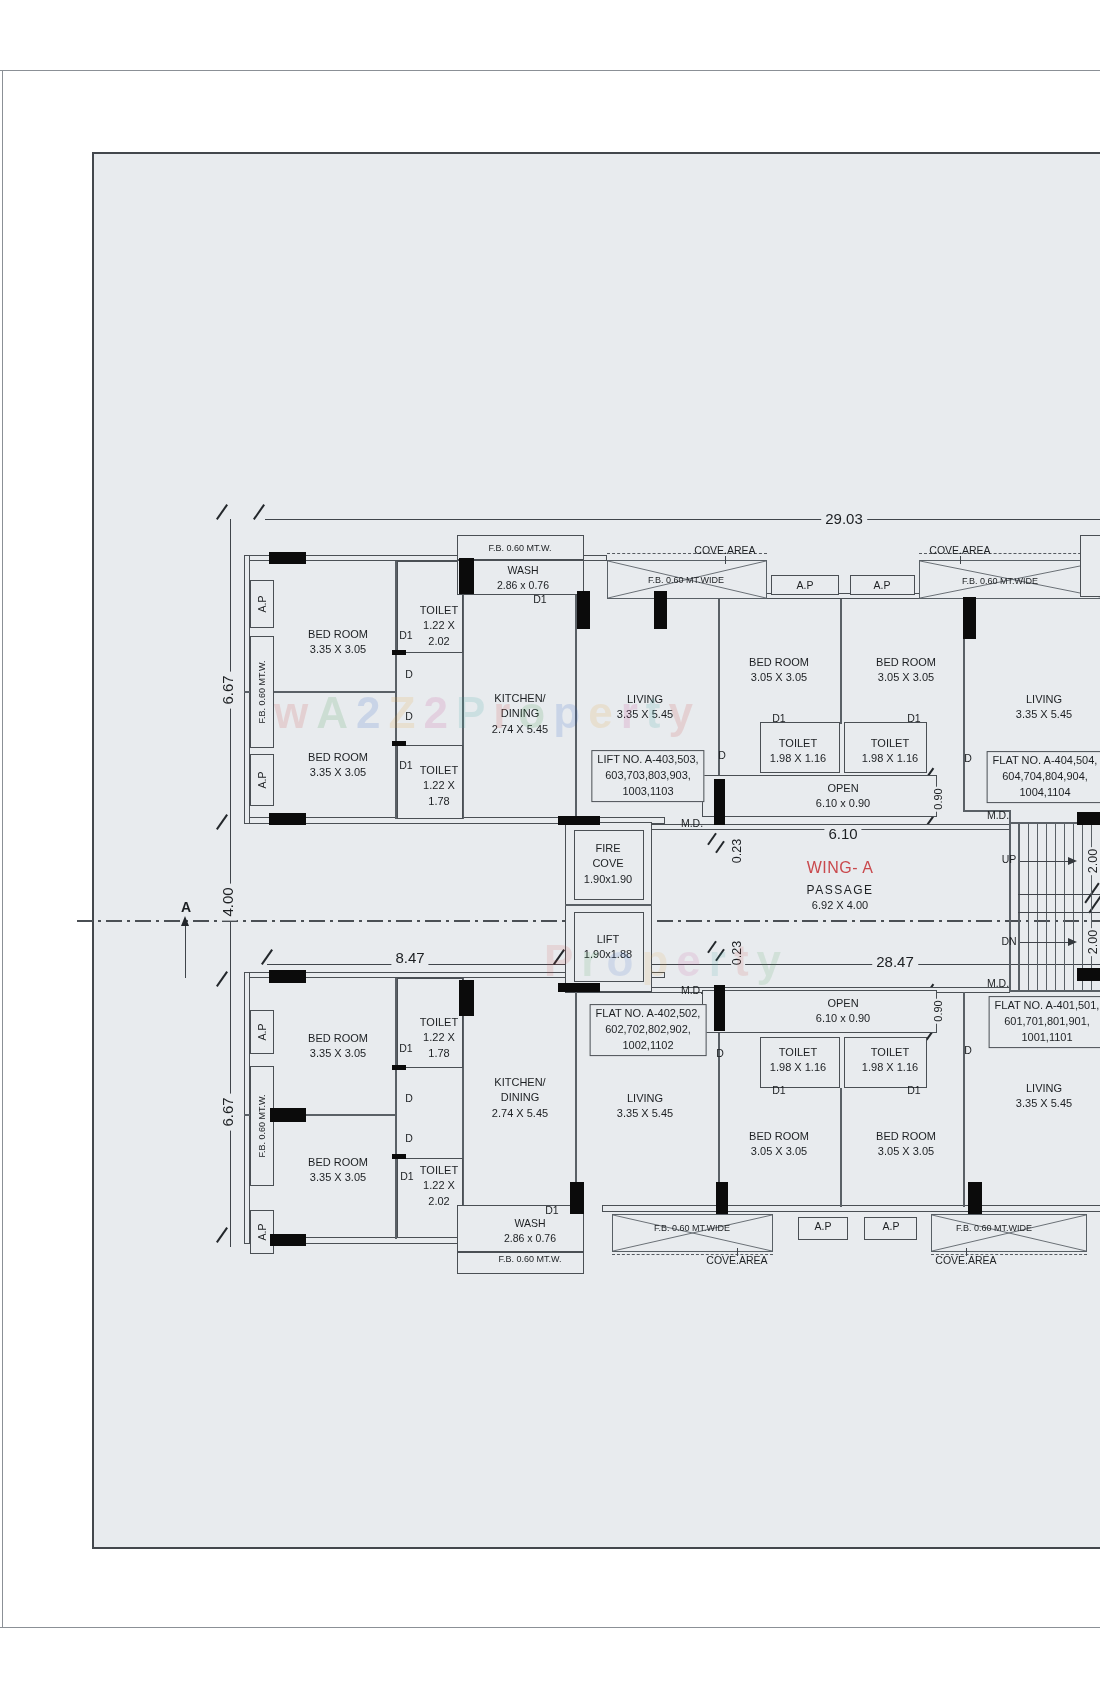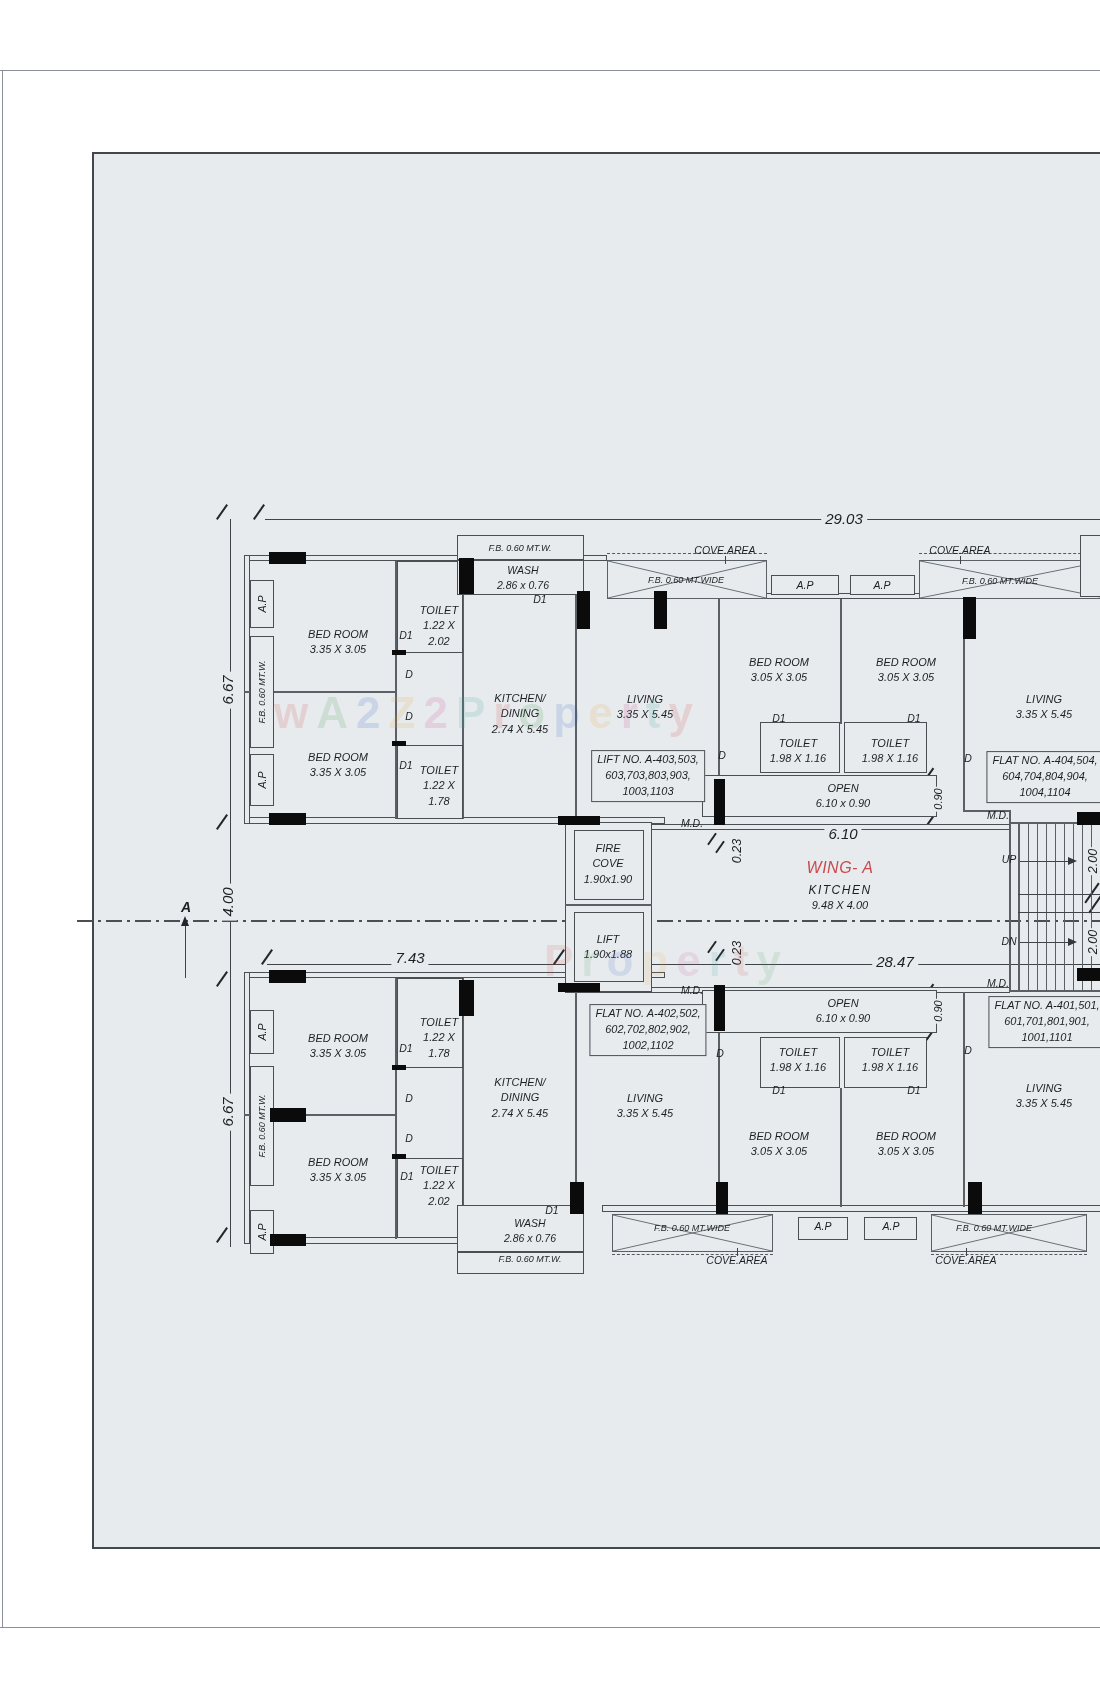--- a/index.html
+++ b/index.html
@@ -1,21 +1,21 @@
 <!DOCTYPE html>
 <html><head>
 <meta charset="utf-8">
 <style>
   html,body{margin:0;padding:0;background:#fff;}
   .stage{position:relative;width:1100px;height:1699px;background:#ffffff;overflow:hidden;
          font-family:"Liberation Sans",sans-serif;}
   .rule{position:absolute;background:#8b9096;}
   .panel{position:absolute;left:92px;top:152px;width:1012px;height:1393px;
          background:#e8ebee;border:2px solid #43474c;}
-  .layer{position:absolute;left:0;top:0;width:100%;height:100%;font-style:italic;}
+  .layer{position:absolute;left:0;top:0;width:100%;height:100%;}
   
   .g{position:absolute;box-sizing:border-box;}
   .k-ln{background:#3f444a;}
   .k-thin{background:#5a6066;}
   .k-wall{border:1px solid #4a4f54;background:#e8ebee;}
   .k-box{border:1px solid #4a4f54;background:#e8ebee;}
   .k-black{background:#0b0b0b;}
   .k-dash{border-top:1px dashed #555a60;background:none;}
   .k-tick{background:#23272b;transform:rotate(-55deg);}
   .k-hatch{border:1px solid #596066;background:#e8ebee;}
@@ -199,21 +199,21 @@
         <div class="g k-black" style="left: 390px; top: 1152px; width: 14px; height: 5px;"></div>
         <div class="g k-arrowR" style="left: 1066px; top: 855px;"></div>
         <div class="g k-arrowR" style="left: 1066px; top: 936px;"></div>
         <div class="g k-arrowU" style="left: 179px; top: 914px;"></div>
       </div>
     <div class="layer" id="labels" style="left:-92px;top:-152px">
         <div class="lbl L-dl" style="left: 842px; top: 517px;">29.03</div>
         <div class="lbl L-dl rot" style="left: 226px; top: 688px;">6.67</div>
         <div class="lbl L-dl rot" style="left: 226px; top: 900px;">4.00</div>
         <div class="lbl L-dl rot" style="left: 226px; top: 1110px;">6.67</div>
-        <div class="lbl L-dl" style="left: 408px; top: 956px;">7.43</div>
+        <div class="lbl L-dl" style="left: 408px; top: 956px;">8.47</div>
         <div class="lbl L-dl" style="left: 893px; top: 960px;">28.47</div>
         <div class="lbl L-dl" style="left: 841px; top: 832px;">6.10</div>
         <div class="lbl L-dm rot" style="left: 736px; top: 849px;">0.23</div>
         <div class="lbl L-dm rot" style="left: 736px; top: 951px;">0.23</div>
         <div class="lbl L-ds rot" style="left: 936px; top: 797px;">0.90</div>
         <div class="lbl L-ds rot" style="left: 936px; top: 1009px;">0.90</div>
         <div class="lbl L-dm rot" style="left: 1092px; top: 859px;">2.00</div>
         <div class="lbl L-dm rot" style="left: 1092px; top: 940px;">2.00</div>
         <div class="lbl L-b" style="left: 184px; top: 906px;">A</div>
         <div class="lbl L-sm" style="left: 723px; top: 548px;">COVE.AREA</div>
@@ -315,22 +315,22 @@
         <div class="lbl L-sm" style="left: 690px; top: 821px;">M.D.</div>
         <div class="lbl L-sm" style="left: 690px; top: 988px;">M.D.</div>
         <div class="lbl L-sm" style="left: 996px; top: 813px;">M.D.</div>
         <div class="lbl L-sm" style="left: 996px; top: 981px;">M.D.</div>
         <div class="lbl L-rm" style="left: 606px; top: 862px;">FIRE
 COVE
 1.90x1.90</div>
         <div class="lbl L-rm" style="left: 606px; top: 945px;">LIFT
 1.90x1.88</div>
         <div class="lbl L-red" style="left: 838px; top: 866px;">WING- A</div>
-        <div class="lbl L-pas" style="left: 838px; top: 888px;">KITCHEN</div>
-        <div class="lbl L-rm" style="left: 838px; top: 904px;">9.48 X 4.00</div>
+        <div class="lbl L-pas" style="left: 838px; top: 888px;">PASSAGE</div>
+        <div class="lbl L-rm" style="left: 838px; top: 904px;">6.92 X 4.00</div>
         <div class="lbl L-bx" style="left: 646px; top: 774px;">LIFT NO. A-403,503,
 603,703,803,903,
 1003,1103</div>
         <div class="lbl L-bx" style="left: 1043px; top: 775px;">FLAT NO. A-404,504,
 604,704,804,904,
 1004,1104</div>
         <div class="lbl L-bx" style="left: 646px; top: 1028px;">FLAT NO. A-402,502,
 602,702,802,902,
 1002,1102</div>
         <div class="lbl L-bx" style="left: 1045px; top: 1020px;">FLAT NO. A-401,501,

